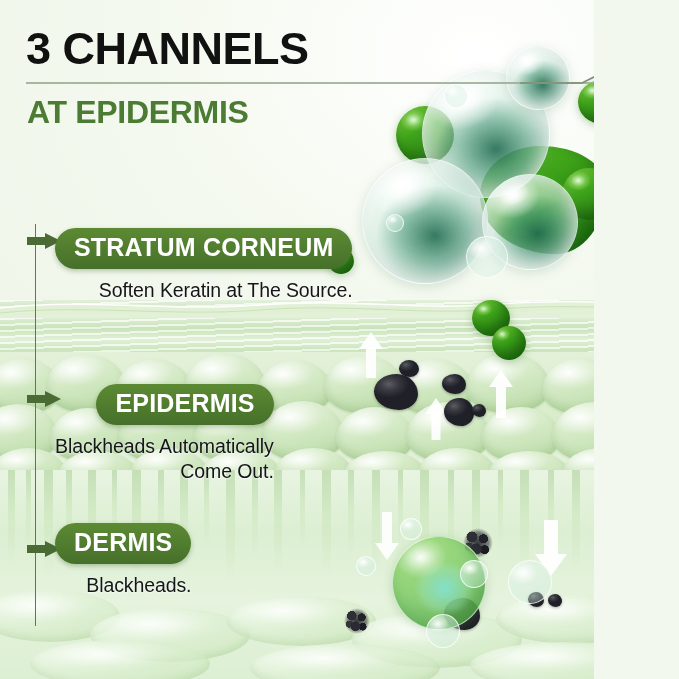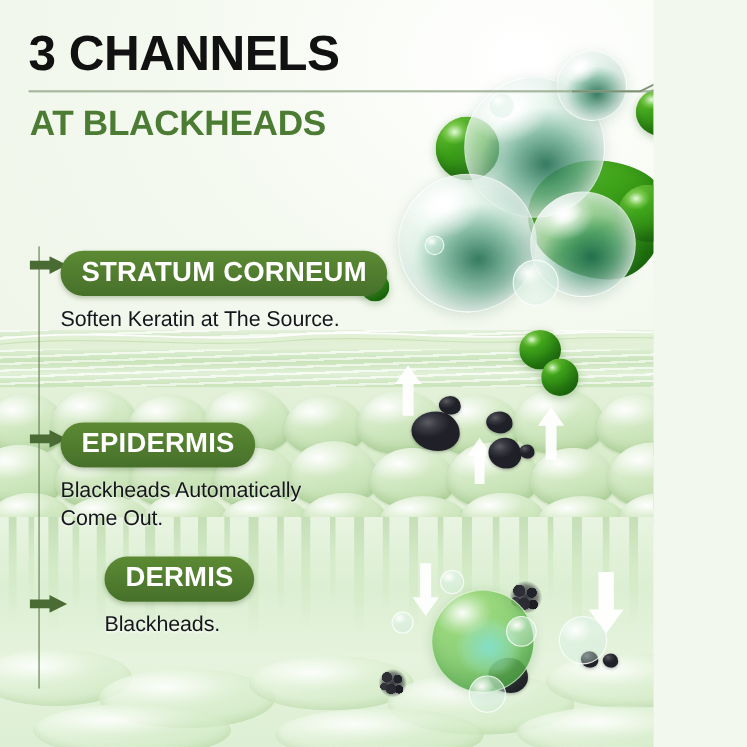--- a/index.html
+++ b/index.html
@@ -8,20 +8,21 @@
     font-family:"Liberation Sans", sans-serif;
     background:#f3f8ef;
     overflow:hidden;
   }
   #stage{
     position:relative;
     width:594px;height:679px;
     overflow:hidden;
     background:
       radial-gradient(120% 80% at 80% 8%, #ffffff 0%, #f4f9ef 45%, #edf4e6 100%);
+    text-align: right;
   }
 
   
   .layer{position:absolute;left:0;width:679px;overflow:hidden;}
 
   
   #layer-sc{top:300px;height:68px;
     background:
       linear-gradient(180deg,
         rgba(226,240,216,0.0) 0%,
@@ -177,21 +178,21 @@
   .desc{
     margin-top:9px;
     font-size:19.5px;color:#15161a;line-height:1.28;
     letter-spacing:-0.1px;
     text-shadow:0 1px 2px rgba(255,255,255,0.8);
   }
   .desc div{white-space:nowrap;}
 
   #sec-sc{left:55px;top:228px;}
   #sec-ep{left:55px;top:384px;}
-  #sec-dm{left:55px;top:506px;margin-left:40px;}
+  #sec-dm{left:55px;top:523px;}
 </style>
 </head>
 <body>
 
 <div id="stage">
 
   <div class="layer" id="layer-sc"></div>
 
   <svg id="sc-wave" viewBox="0 0 679 26" preserveAspectRatio="none">
     <path d="M0,16 C90,6 170,20 260,13 C350,6 420,19 500,12 C570,6 630,14 679,9 L679,26 L0,26 Z" fill="#e1f0d6" opacity="0.95"></path>
@@ -337,21 +338,21 @@
   <div class="minibub" style="position:absolute;left:356px;top:556px;width:18px;height:18px;"></div>
   <div class="minibub" style="position:absolute;left:426px;top:614px;width:32px;height:32px;"></div>
   <div class="minibub" style="position:absolute;left:400px;top:518px;width:20px;height:20px;"></div>
 
   <div id="headline">3 CHANNELS</div>
   <div id="divider"></div>
   <svg id="divider-jog" viewBox="0 0 160 14">
     <path d="M0,11 L62,11 L80,2 L160,2" fill="none" stroke="#7d8f76" stroke-width="1.6"></path>
   </svg>
   <div id="subhead">
-    <div>AT BLACKHEADS</div>
+    <div>AT EPIDERMIS</div>
   </div>
 
   <div id="axis"></div>
   <svg class="marker" style="left:27px;top:233px;width:34px;height:16px;" viewBox="0 0 34 16">
     <path d="M0,4 L18,4 L18,0 L34,8 L18,16 L18,12 L0,12 Z" fill="#4a6b33"></path>
   </svg>
   <svg class="marker" style="left:27px;top:391px;width:34px;height:16px;" viewBox="0 0 34 16">
     <path d="M0,4 L18,4 L18,0 L34,8 L18,16 L18,12 L0,12 Z" fill="#4a6b33"></path>
   </svg>
   <svg class="marker" style="left:27px;top:541px;width:34px;height:16px;" viewBox="0 0 34 16">

